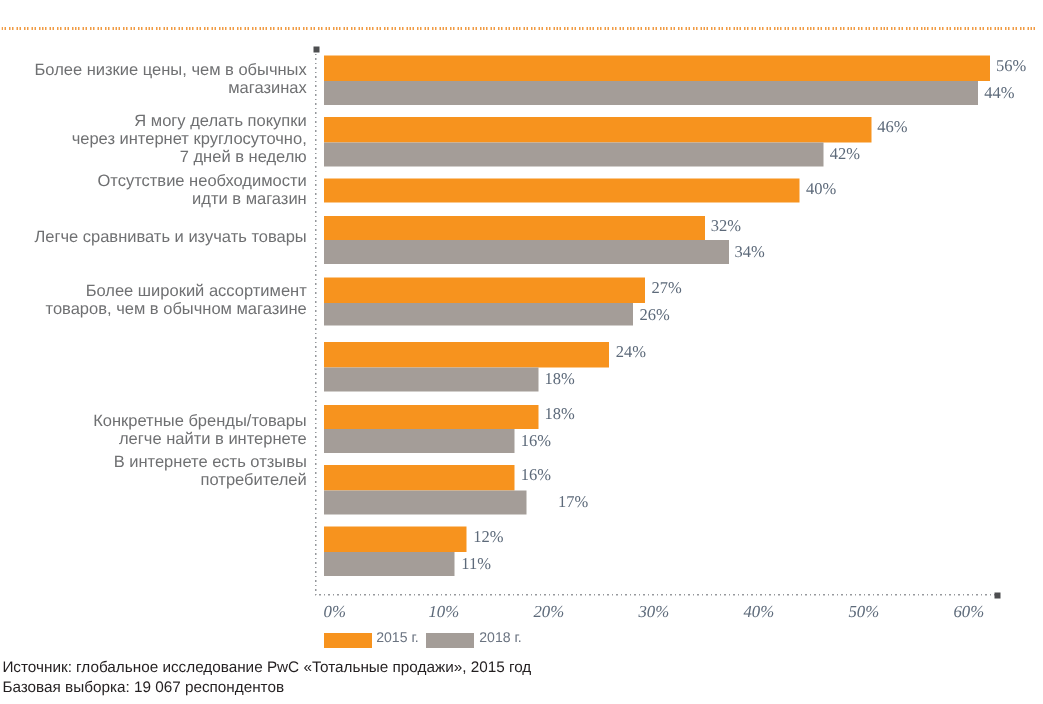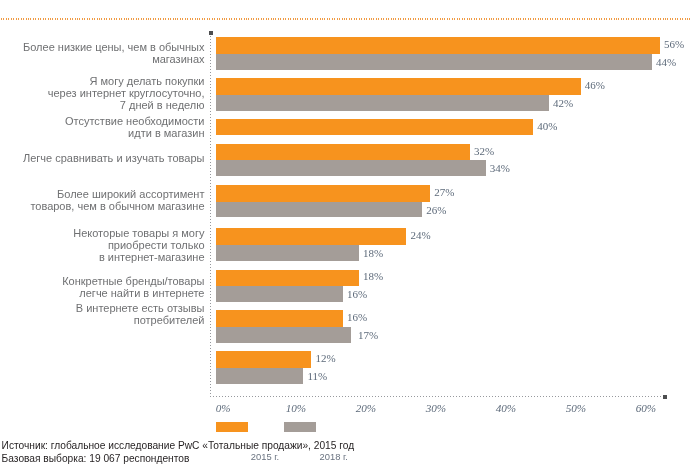--- a/index.html
+++ b/index.html
@@ -64,21 +64,21 @@
     font-family:"Liberation Serif",serif;font-style:italic;
     font-size:11.2px;color:#5d6a7a;
     transform:translateX(-50%);white-space:nowrap;
   }
 
   .legend-sw{position:absolute;width:31.8px;height:10px;top:421.8px;}
   .legend-sw.o{left:216.3px;background:#f7931e;}
   .legend-sw.g{left:284.2px;background:#a49d98;}
   .legend-tx{
     position:absolute;top:418.5px;font-size:9.4px;color:#6a7380;
-    font-family:"Liberation Sans",sans-serif;white-space:nowrap;margin-top:32px;
+    font-family:"Liberation Sans",sans-serif;white-space:nowrap;
   }
 
   .footer{
     position:absolute;left:1.6px;font-size:10.2px;color:#231f20;
     line-height:12.6px;white-space:nowrap;
   }
   .footer.l1{top:440.4px;}
   .footer.l2{top:452.6px;}
 </style>
 </head>
@@ -401,33 +401,30 @@
       <div class="bar o" style="top: 184.6px; height: 17px; width: 213.918px;"></div>
       <div class="vlabel" style="left: 434.268px; top: 185.7px;">27%</div>
       <div class="bar g" style="top: 201.6px; height: 15.7px; width: 205.995px;"></div>
       <div class="vlabel" style="left: 426.345px; top: 203.55px;">26%</div>
       <div class="cat-label" style="top: 187.65px;">Более широкий ассортимент
 товаров, чем в обычном магазине</div>
       <div class="bar o" style="top: 228px; height: 16.8px; width: 190.15px;"></div>
       <div class="vlabel" style="left: 410.5px; top: 229px;">24%</div>
       <div class="bar g" style="top: 244.8px; height: 16.2px; width: 142.612px;"></div>
       <div class="vlabel" style="left: 362.962px; top: 247px;">18%</div>
-      <div class="cat-label" style="top: 226.95px;">Некоторые товары я могу
-приобрести только
-в интернет-магазине</div>
       <div class="bar o" style="top: 269.5px; height: 16.5px; width: 142.612px;"></div>
       <div class="vlabel" style="left: 362.962px; top: 270.35px;">18%</div>
       <div class="bar g" style="top: 286px; height: 16px; width: 126.766px;"></div>
       <div class="vlabel" style="left: 347.116px; top: 288.1px;">16%</div>
       <div class="cat-label" style="top: 275.15px;">Конкретные бренды/товары
 легче найти в интернете</div>
       <div class="bar o" style="top: 310.1px; height: 16.5px; width: 126.766px;"></div>
       <div class="vlabel" style="left: 347.116px; top: 310.95px;">16%</div>
       <div class="bar g" style="top: 326.6px; height: 16px; width: 134.689px;"></div>
-      <div class="vlabel" style="left: 358px; top: 328.7px;">17%</div>
+      <div class="vlabel" style="left: 372px; top: 328.7px;">17%</div>
       <div class="cat-label" style="top: 302px;">В интернете есть отзывы
 потребителей</div>
       <div class="bar o" style="top: 351.1px; height: 16.5px; width: 95.0748px;"></div>
       <div class="vlabel" style="left: 315.425px; top: 351.95px;">12%</div>
       <div class="bar g" style="top: 367.6px; height: 16.4px; width: 87.1519px;"></div>
       <div class="vlabel" style="left: 307.502px; top: 369.9px;">11%</div>
     </div>
 
   <div id="xticks">
       <div class="xtick" style="left: 223.2px;">0%</div>

